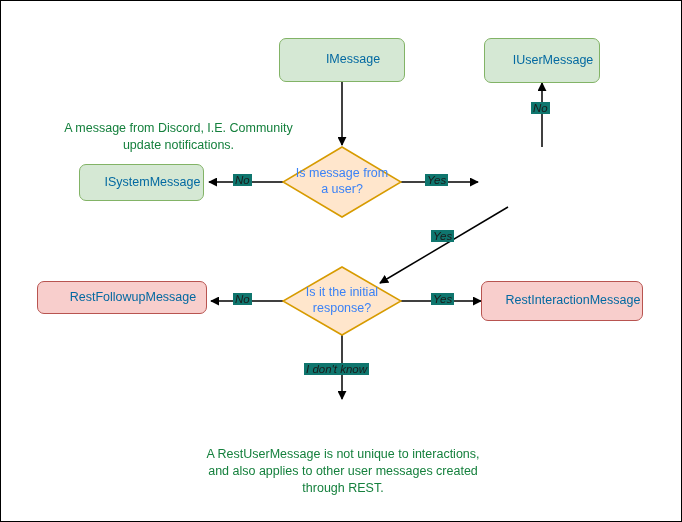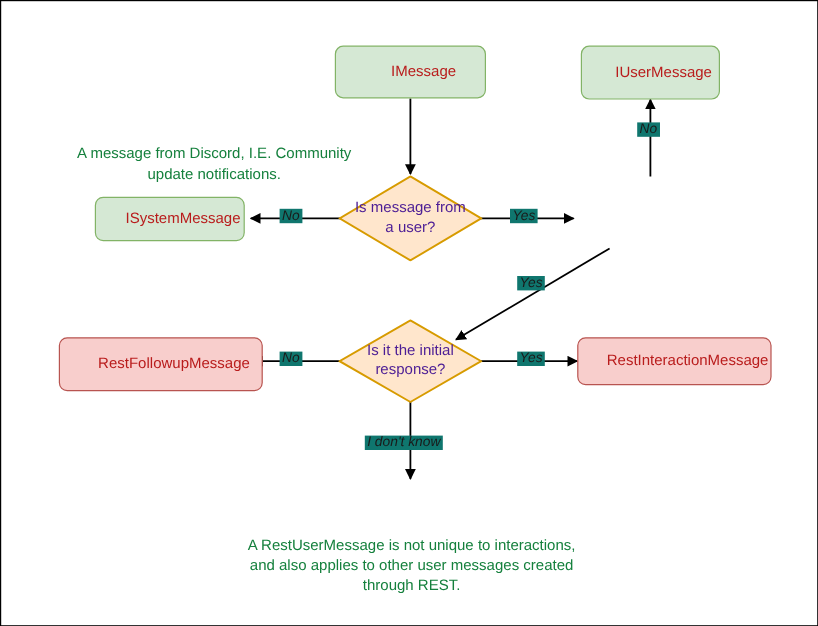--- a/index.html
+++ b/index.html
@@ -25,21 +25,21 @@
     height: 522px;
     pointer-events: none;
   }
   .node {
     position: absolute;
     box-sizing: border-box;
     display: flex;
     align-items: center;
     justify-content: center;
     text-align: center;
-    color: #b91c1c;
+    color: #0369a1;
     font-size: 12.5px;
     line-height: 1.25;
     z-index: 3;
     padding-left: 22px;
   }
   .node.box {
     border-radius: 7px;
     border-width: 1.4px;
     border-style: solid;
   }
@@ -66,21 +66,21 @@
     left: 0;
     top: 0;
     width: 100%;
     height: 100%;
     display: flex;
     align-items: center;
     justify-content: center;
     text-align: center;
     font-size: 12.5px;
     line-height: 1.25;
-    color: #4c1d95;
+    color: #3b82f6;
     padding: 0 12px;
     box-sizing: border-box;
   }
   .note {
     position: absolute;
     text-align: center;
     font-size: 12.5px;
     line-height: 1.35;
     color: #15803d;
     z-index: 2;
@@ -138,21 +138,21 @@
   </div>
 
   <div class="node box green" style="left:483px; top:37px; width:116px; height:45px;text-align:center;">
     <span>IUserMessage</span>
   </div>
 
   <div class="node box green" style="left:78px; top:163px; width:125px; height:37px;">
     <span>ISystemMessage</span>
   </div>
 
-  <div class="node box pink" style="left:48px; top:280px; width:170px; height:45px;">
+  <div class="node box pink" style="left:36px; top:280px; width:170px; height:33px;">
     <span>RestFollowupMessage</span>
   </div>
 
   <div class="node box pink" style="left:480px; top:280px; width:162px; height:40px;">
     <span>RestInteractionMessage</span>
   </div>
 
 
   <div class="diamond-wrap" style="left:281px; top:145px; width:120px; height:72px;">
     <svg width="120" height="72" viewBox="0 0 120 72">

